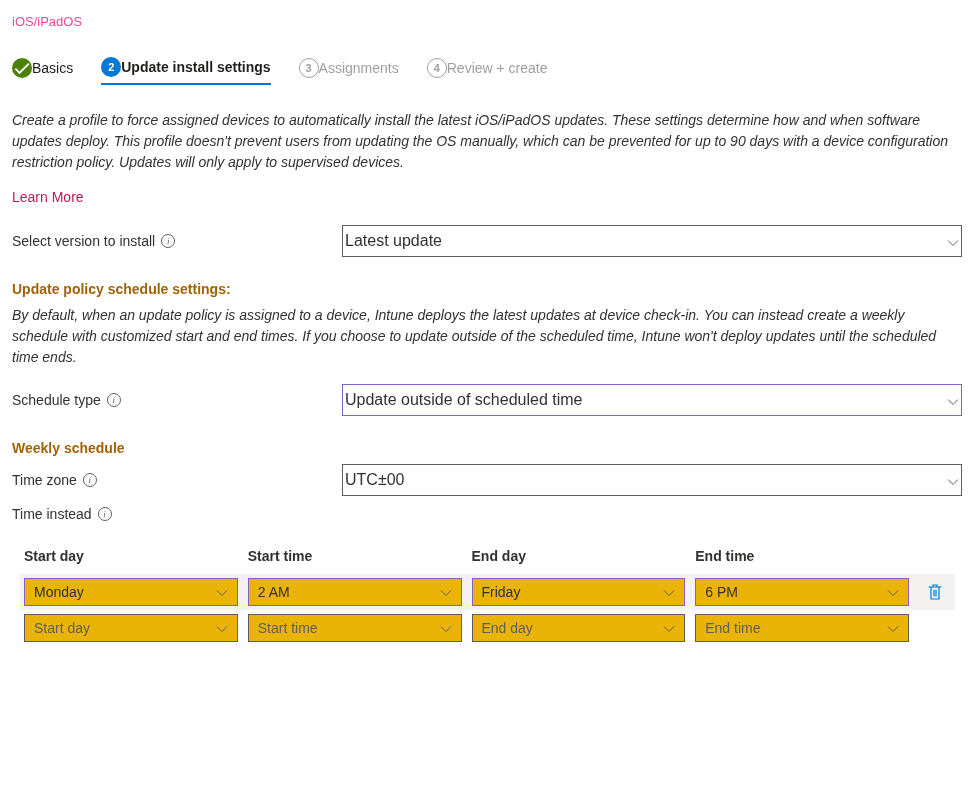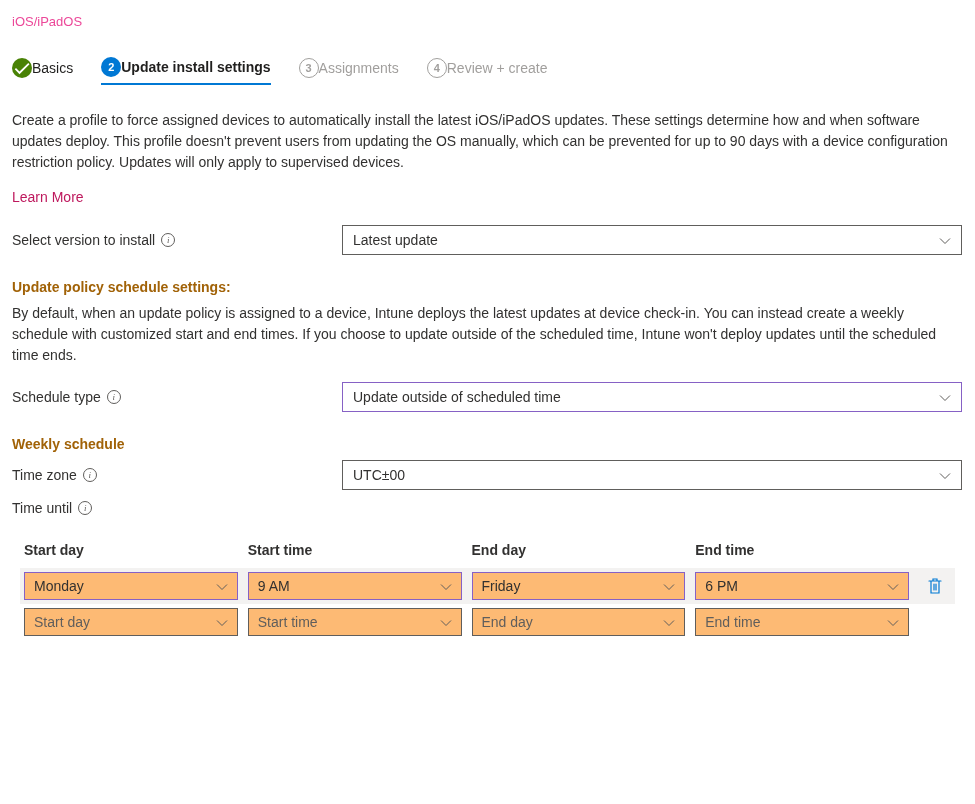--- a/index.html
+++ b/index.html
@@ -27,49 +27,49 @@
   .step-circle {
     width: 20px; height: 20px; border-radius: 50%;
     display: inline-flex; align-items: center; justify-content: center;
     font-size: 11px; font-weight: 600;
   }
   .step.done .step-circle { background: #498205; color: #fff; }
   .step.active .step-circle { background: #0078d4; color: #fff; }
   .step.active { color: #201f1e; font-weight: 600; border-bottom: 2px solid #0078d4; }
   .step.pending .step-circle { border: 1px solid #a19f9d; color: #a19f9d; background: transparent; }
   .step.done { color: #201f1e; }
-  .desc { line-height: 1.5; margin-bottom: 16px; max-width: 945px; }
+  .desc { line-height: 1.5; margin-bottom: 16px; max-width: 945px; font-style: italic; }
   .link { color: #be185d; text-decoration: none; display: inline-block; margin-bottom: 20px; }
   .form-row { display: flex; align-items: center; }
   .form-label { width: 330px; display: flex; align-items: center; gap: 6px; color: #323130; }
   .info-icon {
     display: inline-flex; align-items: center; justify-content: center;
     width: 14px; height: 14px; border: 1px solid #605e5c; border-radius: 50%;
     font-size: 9px; font-style: italic; font-family: serif; color: #605e5c; line-height: 1;
   }
   .select {
     flex: 1; max-width: 620px;
     border: 1px solid #605e5c;
-    padding: 6px 10px;
+    padding: 6px 2px;
     display: flex; justify-content: space-between; align-items: center;
     background: #fff; cursor: pointer;
-    font-size: 14px;
+    font-size: 16px;
   }
   .select.highlight { border: 1px solid #8661c5; }
   .chevron { width: 12px; height: 12px; display: inline-block; }
   .chevron svg { width: 100%; height: 100%; }
   .section-head { margin: 24px 0 8px; color: #a16207; font-weight: bold; }
   .table-wrap { margin-top: 16px; padding: 0 8px; }
   .thead { display: grid; grid-template-columns: 1fr 1fr 1fr 1fr 32px; gap: 10px; padding: 10px 4px; font-weight: 600; }
   .trow { display: grid; grid-template-columns: 1fr 1fr 1fr 1fr 32px; gap: 10px; padding: 4px; align-items: center; }
   .trow.filled { background: #f3f2f1; }
   .cell-select {
     border: 1px solid #605e5c; padding: 5px 9px;
     display: flex; justify-content: space-between; align-items: center;
-    background: #fdba74; cursor: pointer; font-size: 14px;
+    background: #eab308; cursor: pointer; font-size: 14px;
   }
   .cell-select.hl { border: 1px solid #8661c5; }
   .cell-select.placeholder { color: #605e5c; }
   .trash { color: #0078d4; display:flex; align-items:center; justify-content:center; cursor:pointer; }
   .trash svg { width: 16px; height: 18px; }
 </style>
 </head>
 <body>
 
 
@@ -143,42 +143,42 @@
   </div>
   <div class="select">
     <span>UTC±00</span>
     <span class="chevron"><svg viewBox="0 0 12 12">
           <path d="M1 3.5l5 5 5-5" stroke="#605e5c" stroke-width="1" fill="none"></path>
         </svg></span>
   </div>
 </div>
 
 <div class="form-label" style="margin-top:10px;">
-  <span>Time until</span>
+  <span>Time instead</span>
   <span class="info-icon">i</span>
 </div>
 
 <div class="table-wrap">
   <div class="thead">
     <div>Start day</div>
     <div>Start time</div>
     <div>End day</div>
     <div>End time</div>
     <div></div>
   </div>
 
   <div class="trow filled">
     <div class="cell-select hl">
       <span>Monday</span>
       <span class="chevron"><svg viewBox="0 0 12 12">
             <path d="M1 3.5l5 5 5-5" stroke="#605e5c" stroke-width="1" fill="none"></path>
           </svg></span>
     </div>
     <div class="cell-select hl">
-      <span>9 AM</span>
+      <span>2 AM</span>
       <span class="chevron"><svg viewBox="0 0 12 12">
             <path d="M1 3.5l5 5 5-5" stroke="#605e5c" stroke-width="1" fill="none"></path>
           </svg></span>
     </div>
     <div class="cell-select hl">
       <span>Friday</span>
       <span class="chevron"><svg viewBox="0 0 12 12">
             <path d="M1 3.5l5 5 5-5" stroke="#605e5c" stroke-width="1" fill="none"></path>
           </svg></span>
     </div>

